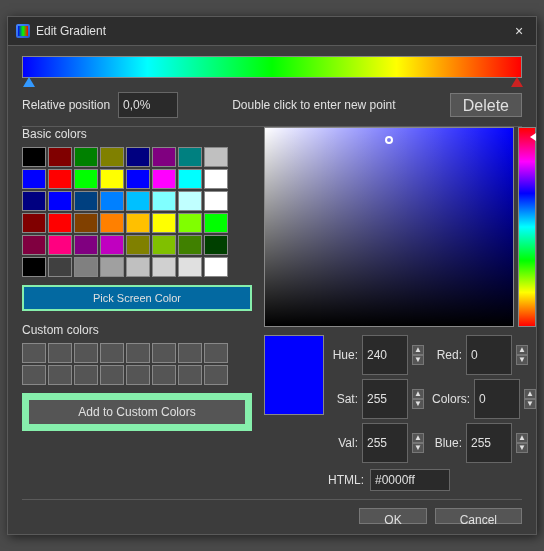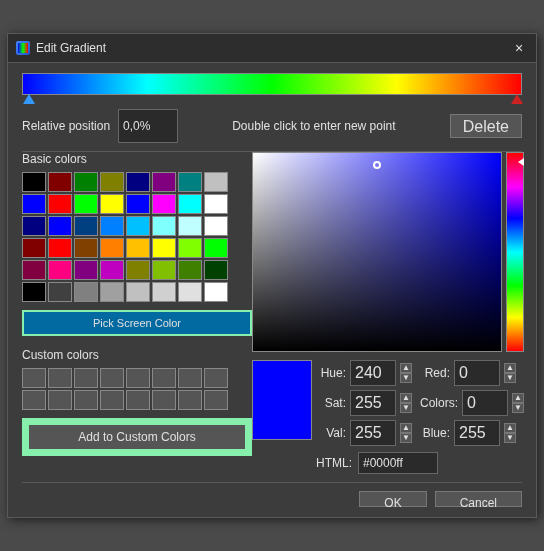--- a/index.html
+++ b/index.html
@@ -100,21 +100,21 @@
     }
     .controls-row label {
       font-size: 12px;
       color: #e0e0e0;
     }
     .rel-pos-input {
       background: #2a2a2a;
       border: 1px solid #666;
       color: #e0e0e0;
       width: 60px;
-      height: 34px;
+      height: 26px;
       padding: 2px 4px;
       font-size: 12px;
     }
     .dbl-click-text {
       flex: 1;
       text-align: center;
       font-size: 12px;
       color: #e0e0e0;
     }
     .delete-btn {
@@ -122,20 +122,21 @@
       border: 1px solid #777;
       color: #e0e0e0;
       padding: 3px 12px;
       cursor: pointer;
       font-size: 16px;
       height: 24px;
     }
     .main-section {
       display: flex;
       padding: 0 14px 8px;
+      gap: 12px;
     }
     .left-panel {
       width: 230px;
       flex-shrink: 0;
     }
     .section-label {
       font-size: 12px;
       color: #e0e0e0;
       margin-bottom: 6px;
     }
@@ -280,25 +281,25 @@
       align-items: center;
       gap: 4px;
     }
     .input-row label {
       min-width: 30px;
       text-align: right;
       color: #e0e0e0;
     }
     .num-input {
       width: 46px;
-      height: 26px;
+      height: 40px;
       background: #2a2a2a;
       border: 1px solid #666;
       color: #e0e0e0;
-      font-size: 16px;
+      font-size: 12px;
       padding: 2px 4px;
     }
     .spinner {
       display: flex;
       flex-direction: column;
     }
     .spin-btn {
       width: 12px;
       height: 10px;
       background: #555;

